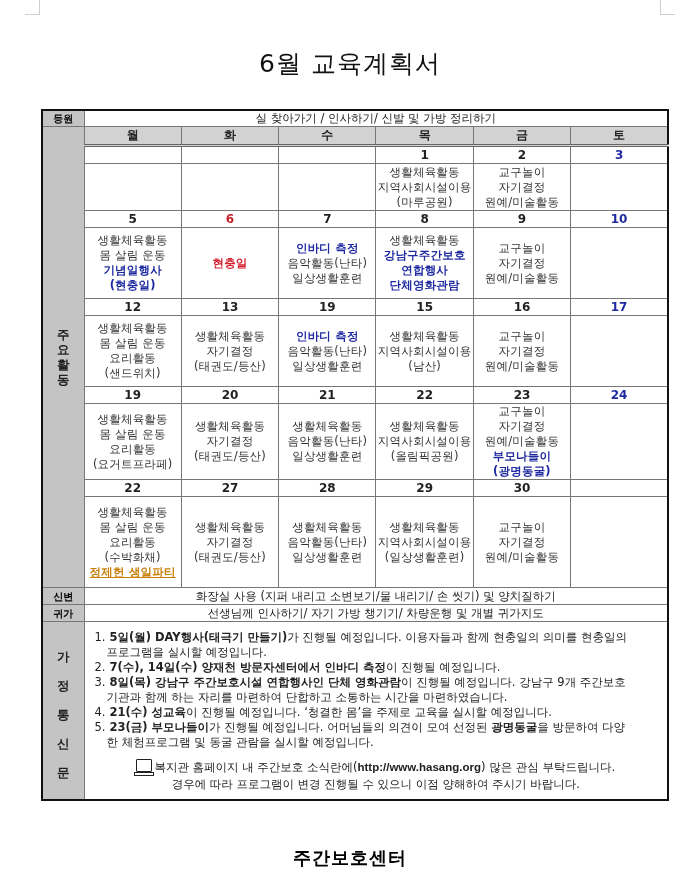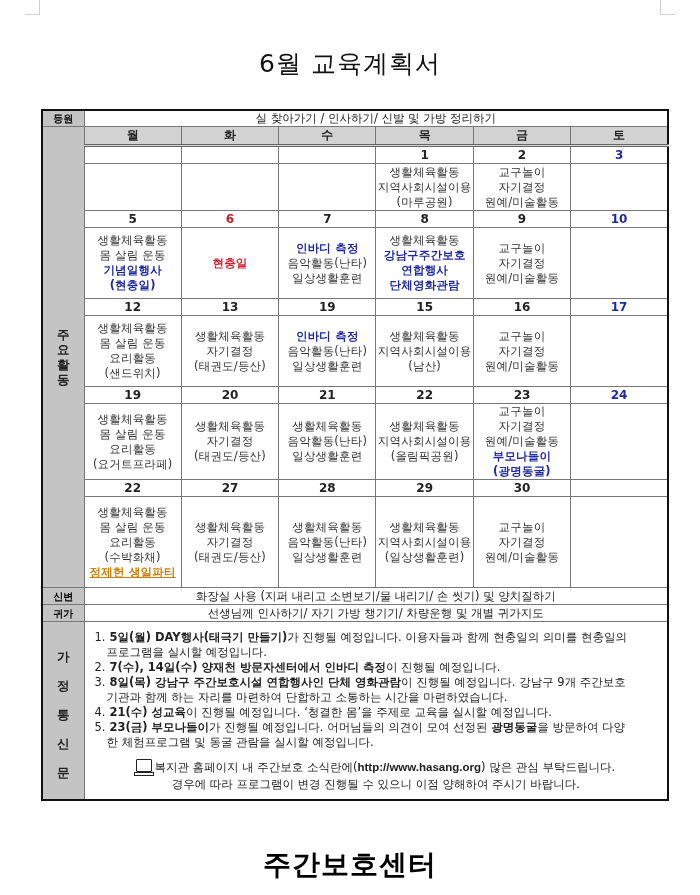--- a/index.html
+++ b/index.html
@@ -23,21 +23,21 @@
   .red { color:#d42030; font-weight:bold; }
   .orange { color:#c8800a; font-weight:bold;text-decoration:underline; }
   .act { color:#333; letter-spacing:0.2px; }
   td.notice { text-align:left !important; padding:8px 10px 6px 10px !important; font-size:11.5px; line-height:21px; vertical-align:top !important; }
   .nline { white-space:nowrap; }
   .indent { padding-left:12px; }
   .b { font-weight:bold; }
   .footer-box { text-align:center; line-height:17px; margin-top:9px; }
   .pc-icon { display:inline-block; width:14px; height:11px; border:1.5px solid #222; border-radius:1px; vertical-align:-1px; margin-right:2px; position:relative; }
   .pc-icon:after { content:""; position:absolute; left:-3px; right:-3px; bottom:-5px; height:2px; border:1px solid #222; background:#fff; }
-  .center-name { position:absolute; left:0; width:700px; top:846px; text-align:center; font-size:28px; font-weight:bold; letter-spacing:1px; color:#000; }
+  .center-name { position:absolute; left:0; width:700px; top:846px; text-align:center; font-size:18px; font-weight:bold; letter-spacing:1px; color:#000; }
 </style>
 </head>
 <body>
 
 <div class="corner tl"></div>
 <div class="corner tr"></div>
 
 <div class="title">6월 교육계획서</div>
 
 <table class="plan">

